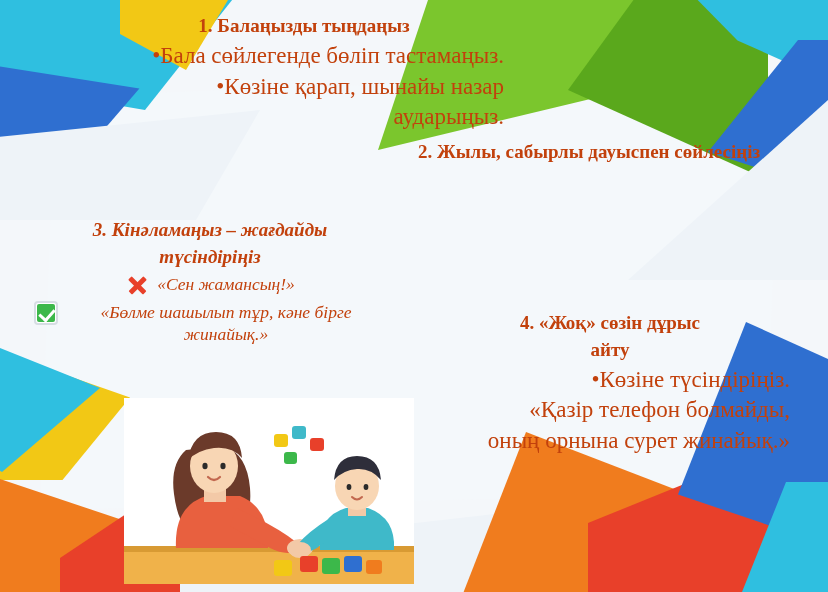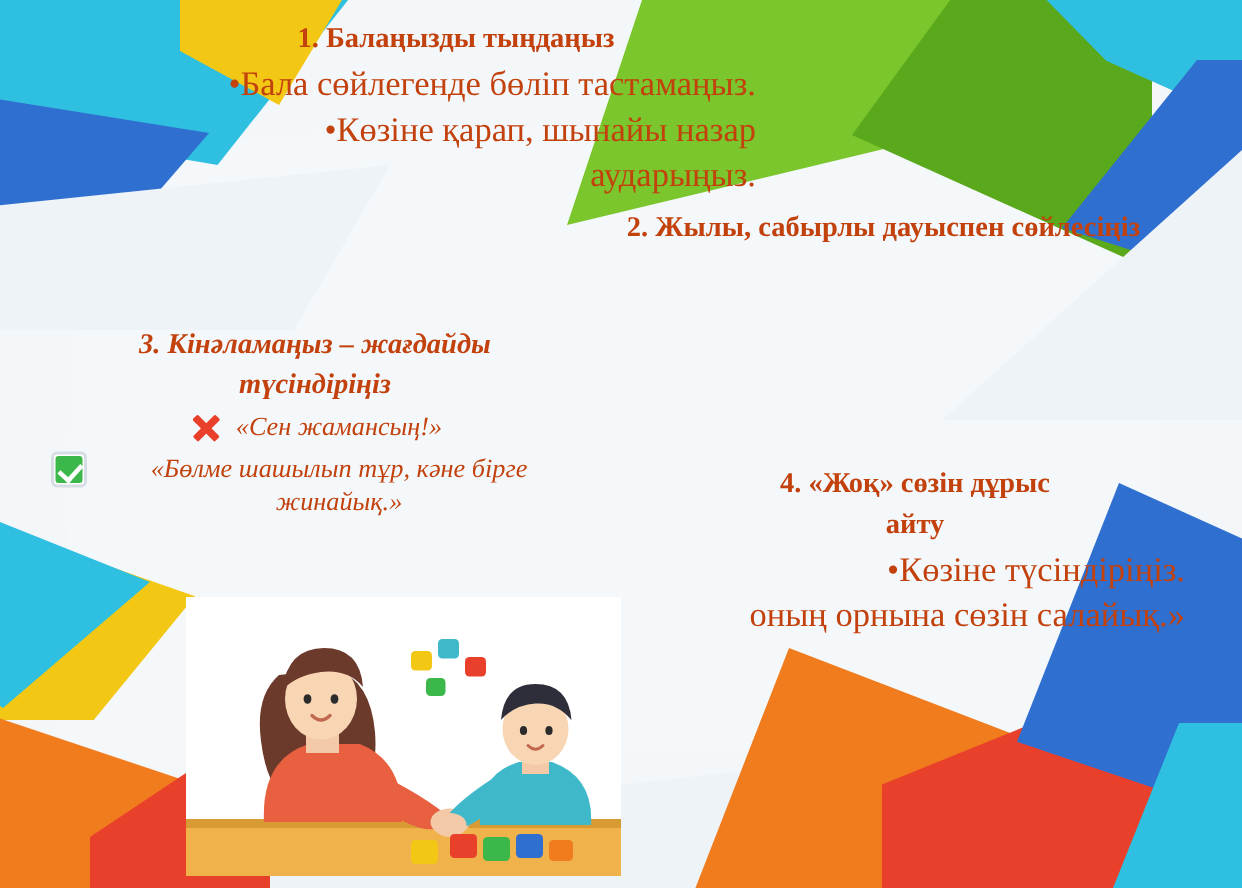--- a/index.html
+++ b/index.html
@@ -313,21 +313,22 @@
             <span class="tick"></span>
         </span>
         <span class="txt">«Бөлме шашылып тұр, кәне бірге жинайық.»</span>
       </div>
     </div>
 
     <div class="block" id="block4">
       <div class="b-title">4. «Жоқ» сөзін дұрыс</div>
       <div class="b-title">айту</div>
       <div class="b-line">•Көзіне түсіндіріңіз.</div>
-      <div class="b-line">оның орнына сөзін салайық.»</div>
+      <div class="b-line">«Қазір телефон болмайды,</div>
+      <div class="b-line">оның орнына сурет жинайық.»</div>
     </div>
 
     <div class="photo">
       <svg width="290" height="186" viewBox="0 0 290 186" xmlns="http://www.w3.org/2000/svg">
         <rect x="0" y="0" width="290" height="186" fill="#ffffff"></rect>
 
         <rect x="0" y="150" width="290" height="36" fill="#f0b24a"></rect>
         <rect x="0" y="148" width="290" height="6" fill="#d89a33"></rect>
 
         <g>

